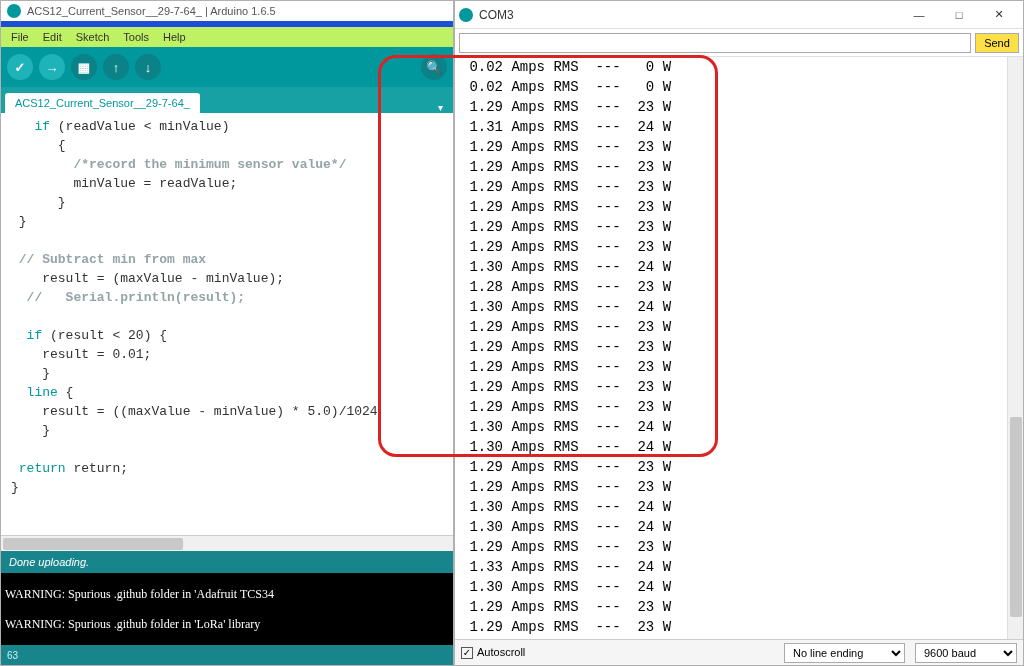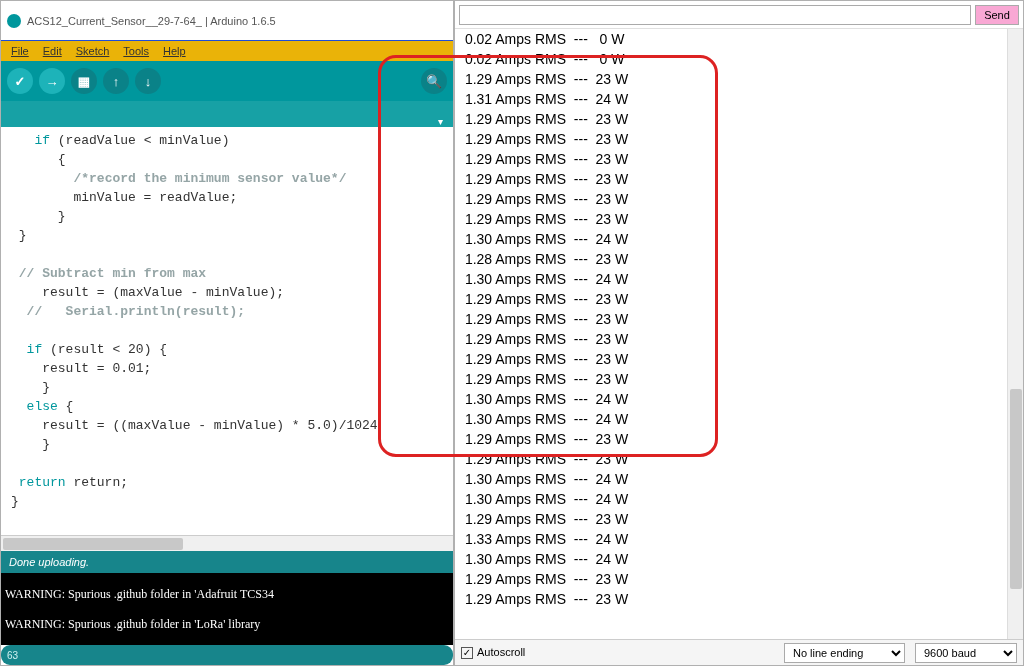--- a/index.html
+++ b/index.html
@@ -1,53 +1,53 @@
 <!DOCTYPE html>
 <html><head>
 <meta charset="utf-8">
 <style>
 * { box-sizing: border-box; margin: 0; padding: 0; }
 html, body { width: 1024px; height: 666px; overflow: hidden; font-family: "Segoe UI", Tahoma, sans-serif; font-size: 12px; background: #f0f0f0; }
 .desktop { display: flex; width: 1024px; height: 666px; }
 
 
 .ide { width: 454px; height: 666px; background: #fff; display: flex; flex-direction: column; border: 1px solid #b0b0b0; }
-.ide-titlebar { height: 40px; background: #fff; display: flex; align-items: center; padding: 0 6px; gap: 6px; border-bottom: 1px solid #1d4ed8; }
+.ide-titlebar { height: 26px; background: #fff; display: flex; align-items: center; padding: 0 6px; gap: 6px; border-bottom: 6px solid #1d4ed8; }
 .ide-titlebar .logo { width: 14px; height: 14px; border-radius: 50%; background: #00979d; display: inline-block; }
 .ide-titlebar .title { font-size: 11px; color: #555; }
-.ide-menubar { height: 20px; background: #eab308; display: flex; align-items: center; padding: 0 4px; gap: 2px; font-size: 11px; color: #333; text-decoration: underline; }
+.ide-menubar { height: 20px; background: #bef264; display: flex; align-items: center; padding: 0 4px; gap: 2px; font-size: 11px; color: #333; }
 .ide-menubar span { padding: 2px 6px; }
 .ide-toolbar { height: 40px; background: #00979d; display: flex; align-items: center; padding: 0 6px; gap: 6px; }
 .tool-btn { width: 26px; height: 26px; border-radius: 50%; background: #0a8288; display: flex; align-items: center; justify-content: center; color: #fff; font-weight: bold; font-size: 13px; }
 .tool-btn.light { background: #1db3b9; }
 .tool-spacer { flex: 1; }
 .tabstrip { height: 26px; background: #17a1a5; display: flex; align-items: flex-end; padding: 0 4px; }
 .tab { background: #fff; color: #00979d; font-size: 11px; padding: 4px 10px; border-top-left-radius: 3px; border-top-right-radius: 3px; }
 .tabstrip .dd { margin-left: auto; color: #fff; padding: 0 6px; font-size: 10px; }
 .codepane { flex: 1; background: #fff; overflow: hidden; position: relative; }
 .code { font-family: Consolas, "Courier New", monospace; font-size: 13px; line-height: 19px; color: #333; padding: 4px 0 4px 10px; white-space: pre; }
 .kw { color: #00979d; }
 .cm { color: #95a5a6; font-weight: bold; }
 .hscroll { height: 16px; background: #f0f0f0; border-top: 1px solid #ccc; position: relative; }
 .hscroll .thumb { position: absolute; left: 2px; top: 2px; width: 180px; height: 12px; background: #c8c8c8; border-radius: 2px; }
 .statusbar { height: 22px; background: #17858b; color: #fff; font-size: 11px; display: flex; align-items: center; padding: 0 8px; font-style: italic; }
 .console { height: 72px; background: #000; color: #fff; font-family: Liberation Serif, serif; font-size: 12px; padding: 14px 4px; overflow: hidden; white-space: pre; }
-.footer { height: 20px; background: #17858b; color: #d0f0f0; font-size: 10px; display: flex; align-items: center; padding: 0 6px; border-radius: 9px; }
+.footer { height: 20px; background: #17858b; color: #d0f0f0; font-size: 10px; display: flex; align-items: center; padding: 0 6px; }
 
 
 .serial { width: 570px; height: 666px; background: #fff; display: flex; flex-direction: column; border: 1px solid #b0b0b0; }
 .serial-titlebar { height: 28px; background: #fff; display: flex; align-items: center; padding: 0 4px; gap: 6px; border-bottom: 1px solid #ddd; }
 .serial-titlebar .logo { width: 14px; height: 14px; border-radius: 50%; background: #00979d; }
 .serial-titlebar .title { font-size: 12px; color: #333; }
 .serial-titlebar .winbtns { margin-left: auto; display: flex; }
 .winbtn { width: 40px; height: 24px; display: flex; align-items: center; justify-content: center; font-size: 11px; color: #333; }
 .sendrow { height: 28px; display: flex; align-items: center; padding: 2px 4px; gap: 4px; border-bottom: 1px solid #e0e0e0; }
 .sendrow input { flex: 1; height: 20px; border: 1px solid #aaa; padding: 0 4px; font-size: 12px; }
-.sendrow button { width: 44px; height: 20px; border: 1px solid #aaa; background: #f9a8d4; font-size: 11px; }
-.serialout { flex: 1; position: relative; overflow: hidden; font-family: Liberation Sans, sans-serif; font-size: 14px; line-height: 20px; color: #000; }
+.sendrow button { width: 44px; height: 20px; border: 1px solid #aaa; background: #fde047; font-size: 11px; }
+.serialout { flex: 1; position: relative; overflow: hidden; font-family: Liberation Mono, monospace; font-size: 14px; line-height: 20px; color: #000; }
 .serialout .lines { padding-left: 6px; white-space: pre; }
 .vscroll { position: absolute; right: 0; top: 0; bottom: 0; width: 16px; background: #f0f0f0; border-left: 1px solid #ddd; }
 .vscroll .thumbv { position: absolute; top: 360px; left: 2px; width: 12px; height: 200px; background: #c8c8c8; border-radius: 2px; }
 .serial-footer { height: 26px; border-top: 1px solid #ccc; display: flex; align-items: center; padding: 0 6px; gap: 10px; font-size: 11px; background: #f5f5f5; }
 .serial-footer .spacer { flex: 1; }
 .serial-footer select { height: 20px; font-size: 11px; border: 1px solid #aaa; background: #fff; padding: 0 24px 0 4px; }
 
 
 .highlight { position: absolute; border: 3px solid #d22; border-radius: 18px; pointer-events: none; }
 
@@ -85,38 +85,39 @@
         </div>
       <div class="tool-btn">
           <span>↓</span>
         </div>
       <div class="tool-spacer"></div>
       <div class="tool-btn">
           <span>🔍</span>
         </div>
     </div>
     <div class="tabstrip">
+      <div class="tab">ACS12_Current_Sensor__29-7-64_</div>
       <div class="dd"><span>▾</span></div>
     </div>
     <div class="codepane">
 <div class="code"><span class="kw">   if</span><span> (readValue &lt; minValue)</span>
 <span>      {</span>
 <span>        </span><span class="cm">/*record the minimum sensor value*/</span>
 <span>        minValue = readValue;</span>
 <span>      }</span>
 <span> }</span>
 <span></span>
 <span> </span><span class="cm">// Subtract min from max</span>
 <span>    result = (maxValue - minValue);</span>
 <span>  </span><span class="cm">//   Serial.println(result);</span>
 <span></span>
 <span class="kw">  if</span><span> (result &lt; 20) {</span>
 <span>    result = 0.01;</span>
 <span>    }</span>
-<span class="kw">  else</span><span> {</span>
+<span class="kw">  line</span><span> {</span>
 <span>    result = ((maxValue - minValue) * 5.0)/1024</span>
 <span>    }</span>
 <span></span>
 <span class="kw"> return</span><span> return;</span>
 <span>}</span></div>
     </div>
     <div class="hscroll">
         <div class="thumb"></div>
       </div>
     <div class="statusbar">
@@ -124,20 +125,35 @@
       </div>
     <div class="console"><span>WARNING: Spurious .github folder in 'Adafruit TCS34</span>
 <span></span>
 <span>WARNING: Spurious .github folder in 'LoRa' library</span></div>
     <div class="footer">
         <span>63</span>
       </div>
   </div>
 
   <div class="serial">
+    <div class="serial-titlebar">
+      <span class="logo"></span>
+      <span class="title">COM3</span>
+      <div class="winbtns">
+        <div class="winbtn">
+            <span>—</span>
+          </div>
+        <div class="winbtn">
+            <span>□</span>
+          </div>
+        <div class="winbtn close">
+            <span>✕</span>
+          </div>
+      </div>
+    </div>
     <div class="sendrow">
       <input type="text" value="" style="">
       <button>Send</button>
     </div>
     <div class="serialout">
       <div class="lines" id="serial-lines"><div> 0.02 Amps RMS  ---   0 W</div><div> 0.02 Amps RMS  ---   0 W</div><div> 1.29 Amps RMS  ---  23 W</div><div> 1.31 Amps RMS  ---  24 W</div><div> 1.29 Amps RMS  ---  23 W</div><div> 1.29 Amps RMS  ---  23 W</div><div> 1.29 Amps RMS  ---  23 W</div><div> 1.29 Amps RMS  ---  23 W</div><div> 1.29 Amps RMS  ---  23 W</div><div> 1.29 Amps RMS  ---  23 W</div><div> 1.30 Amps RMS  ---  24 W</div><div> 1.28 Amps RMS  ---  23 W</div><div> 1.30 Amps RMS  ---  24 W</div><div> 1.29 Amps RMS  ---  23 W</div><div> 1.29 Amps RMS  ---  23 W</div><div> 1.29 Amps RMS  ---  23 W</div><div> 1.29 Amps RMS  ---  23 W</div><div> 1.29 Amps RMS  ---  23 W</div><div> 1.30 Amps RMS  ---  24 W</div><div> 1.30 Amps RMS  ---  24 W</div><div> 1.29 Amps RMS  ---  23 W</div><div> 1.29 Amps RMS  ---  23 W</div><div> 1.30 Amps RMS  ---  24 W</div><div> 1.30 Amps RMS  ---  24 W</div><div> 1.29 Amps RMS  ---  23 W</div><div> 1.33 Amps RMS  ---  24 W</div><div> 1.30 Amps RMS  ---  24 W</div><div> 1.29 Amps RMS  ---  23 W</div><div> 1.29 Amps RMS  ---  23 W</div></div>
       <div class="vscroll">
           <div class="thumbv"></div>
         </div>
     </div>

